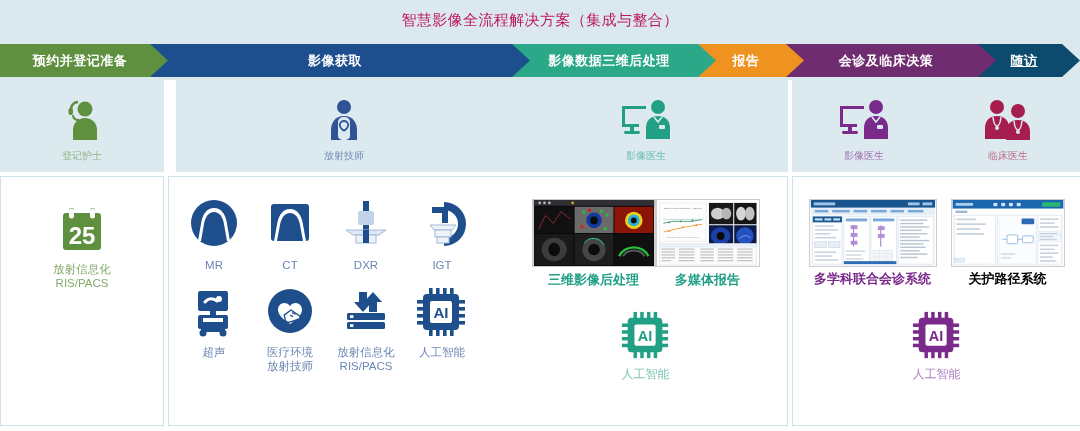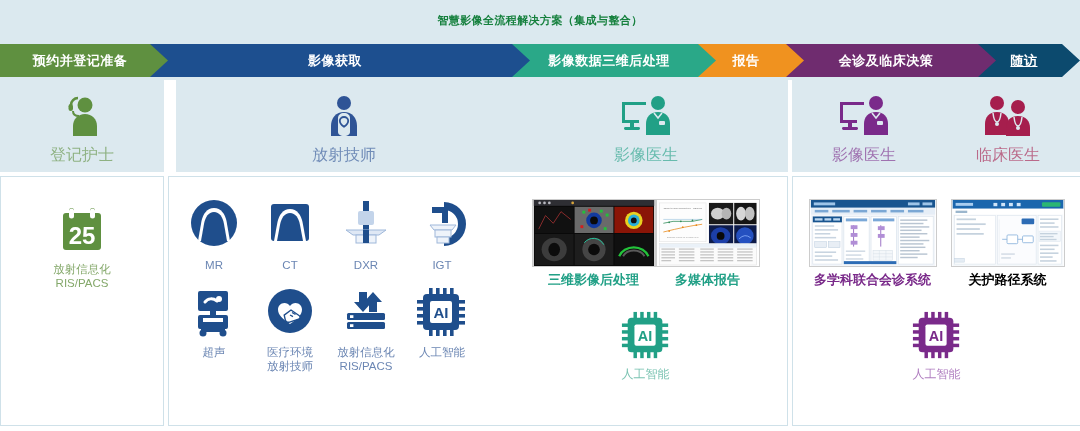--- a/index.html
+++ b/index.html
@@ -10,21 +10,21 @@
   }
   .board{position:relative;width:1080px;height:431px;background:#ffffff;}
 
   
   .header{
     position:absolute;left:0;top:0;width:1080px;height:41px;
     background:#dbe9ef;
     display:flex;align-items:center;justify-content:center;
   }
   .header-title{
-    font-size:11px;font-weight:bold;color:#15803d;letter-spacing:.4px;
+    font-size:15px;font-weight:normal;color:#be185d;letter-spacing:.4px;
   }
 
   
   .stage-strip{
     position:absolute;left:0;top:41px;width:1080px;height:39px;
     background:#dbe9ef;
   }
   .chev{
     position:absolute;top:3px;height:33px;
     display:flex;align-items:center;justify-content:center;
@@ -38,21 +38,21 @@
     position:absolute;left:0;top:80px;width:1080px;height:92px;
   }
   .role-cell{
     position:absolute;top:0;height:92px;background:#dce9ef;
     display:flex;align-items:center;justify-content:space-around;
   }
   .role{
     display:flex;flex-direction:column;align-items:center;justify-content:flex-start;
     padding-top:8px;
   }
-  .role-label{font-size:16px;margin-top:7px;}
+  .role-label{font-size:10px;margin-top:7px;}
   .role-ico{height:44px;display:flex;align-items:flex-end;}
 
   
   .panel{
     position:absolute;top:176px;height:250px;background:#ffffff;
     border:1px solid #cfe1e9;box-sizing:border-box;
   }
   .panel-inner{
     width:100%;height:100%;
     display:flex;flex-direction:column;align-items:center;
@@ -472,21 +472,21 @@
             </svg>
           </span>
           <div class="tile-cap" style="color:#7cc4b3;font-size:12px;">人工智能</div>
         </div>
       </div>
     </div>
   </div>
 
   <div class="panel" style="left:792px;width:288px;border-right:none;">
     <div class="panel-inner" style="justify-content:flex-start;padding-top:22px;">
-      <div class="tile-row" style="gap:14px;">
+      <div class="tile-row" style="gap:14px;font-family:Liberation Mono, monospace;">
         <div class="tile">
           <span>
             <svg class="shot" width="128" height="68" viewBox="0 0 128 68">
               <rect width="128" height="68" fill="#f3f6fa"></rect>
               <rect x="0" y="0" width="128" height="8" fill="#18548f"></rect>
               <rect x="3" y="2.5" width="22" height="3" fill="#9ec4e8"></rect>
               <rect x="100" y="2.5" width="12" height="3" fill="#9ec4e8"></rect>
               <rect x="115" y="2.5" width="10" height="3" fill="#9ec4e8"></rect>
               <rect x="0" y="8" width="128" height="7" fill="#e6eef7"></rect>
               <g fill="#7ba7d4">

